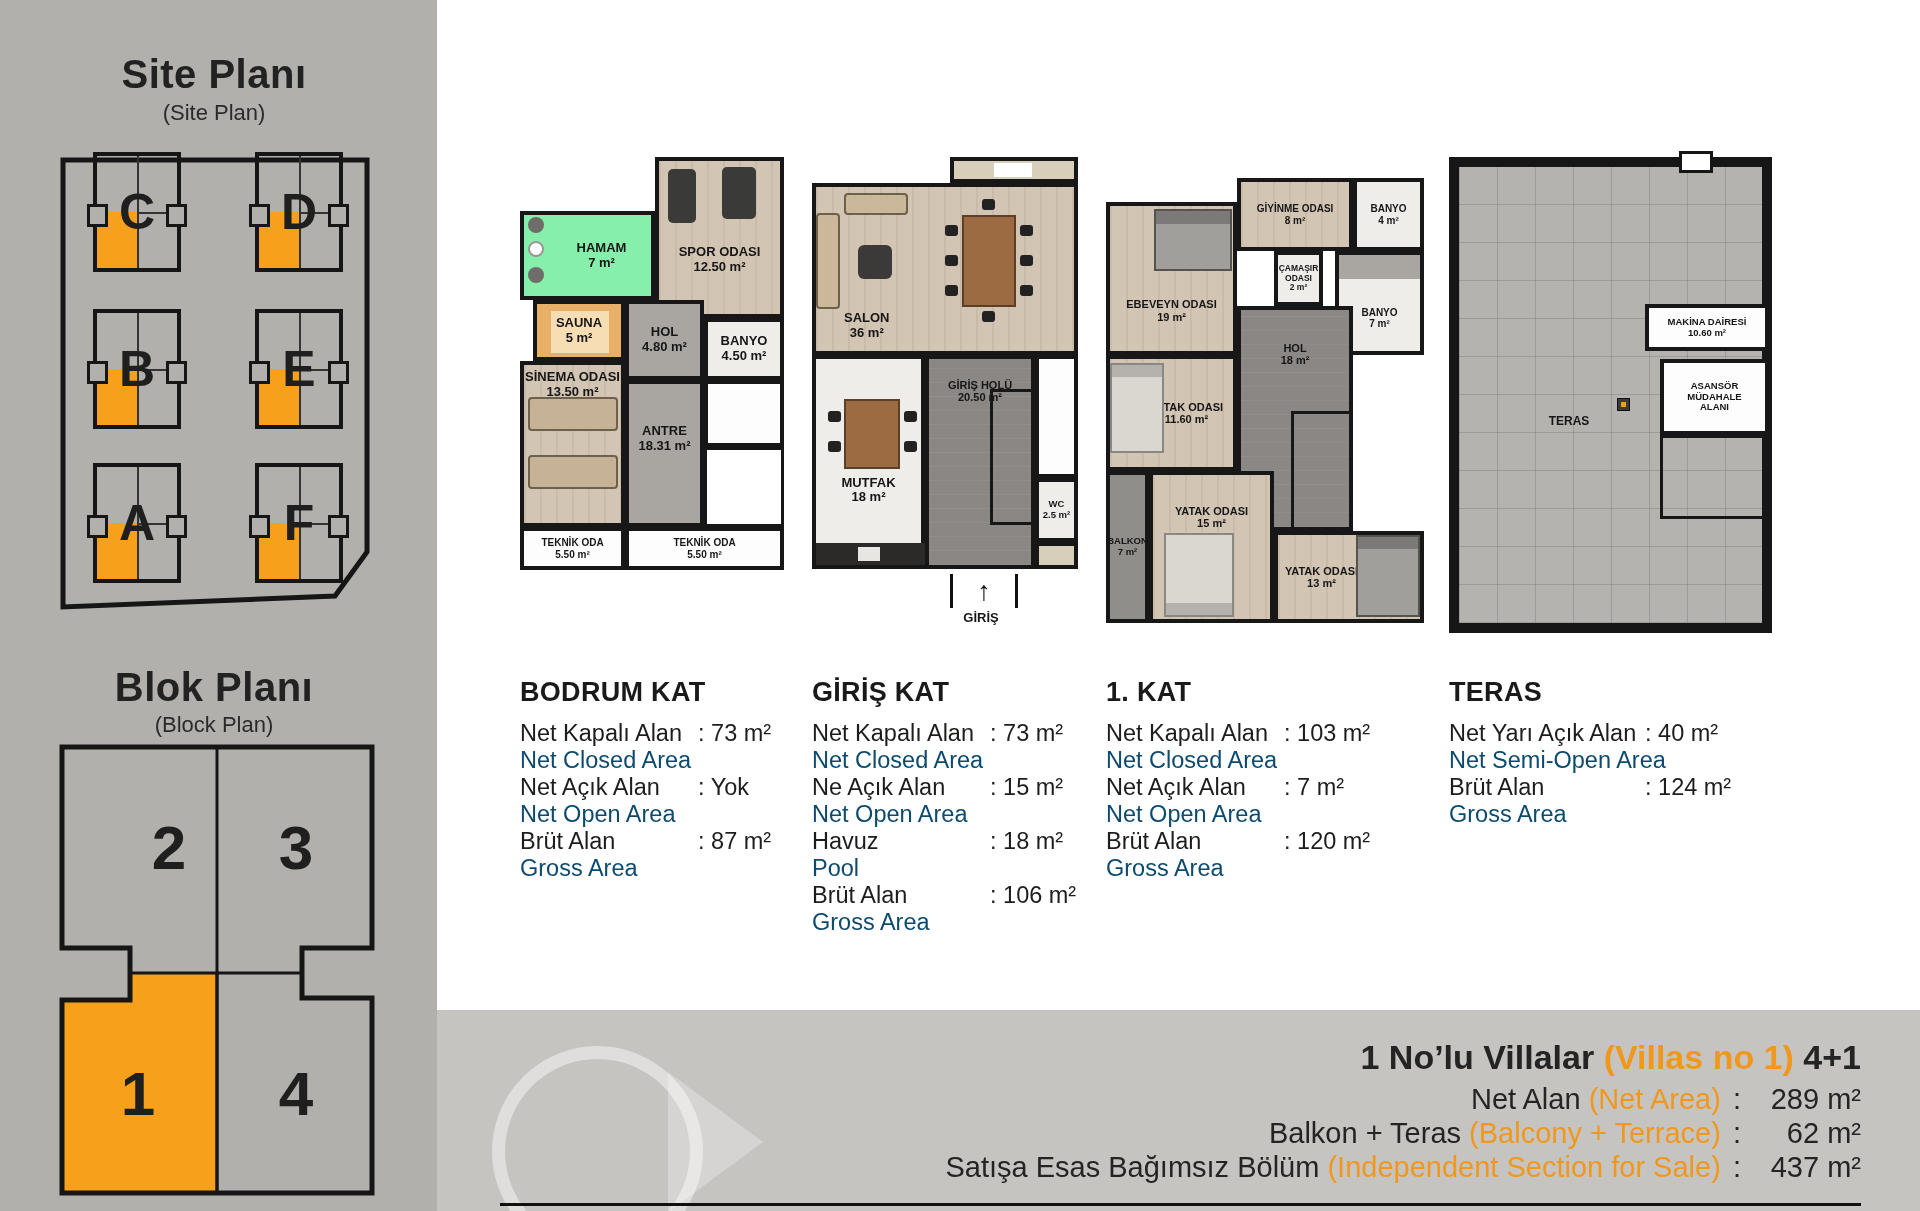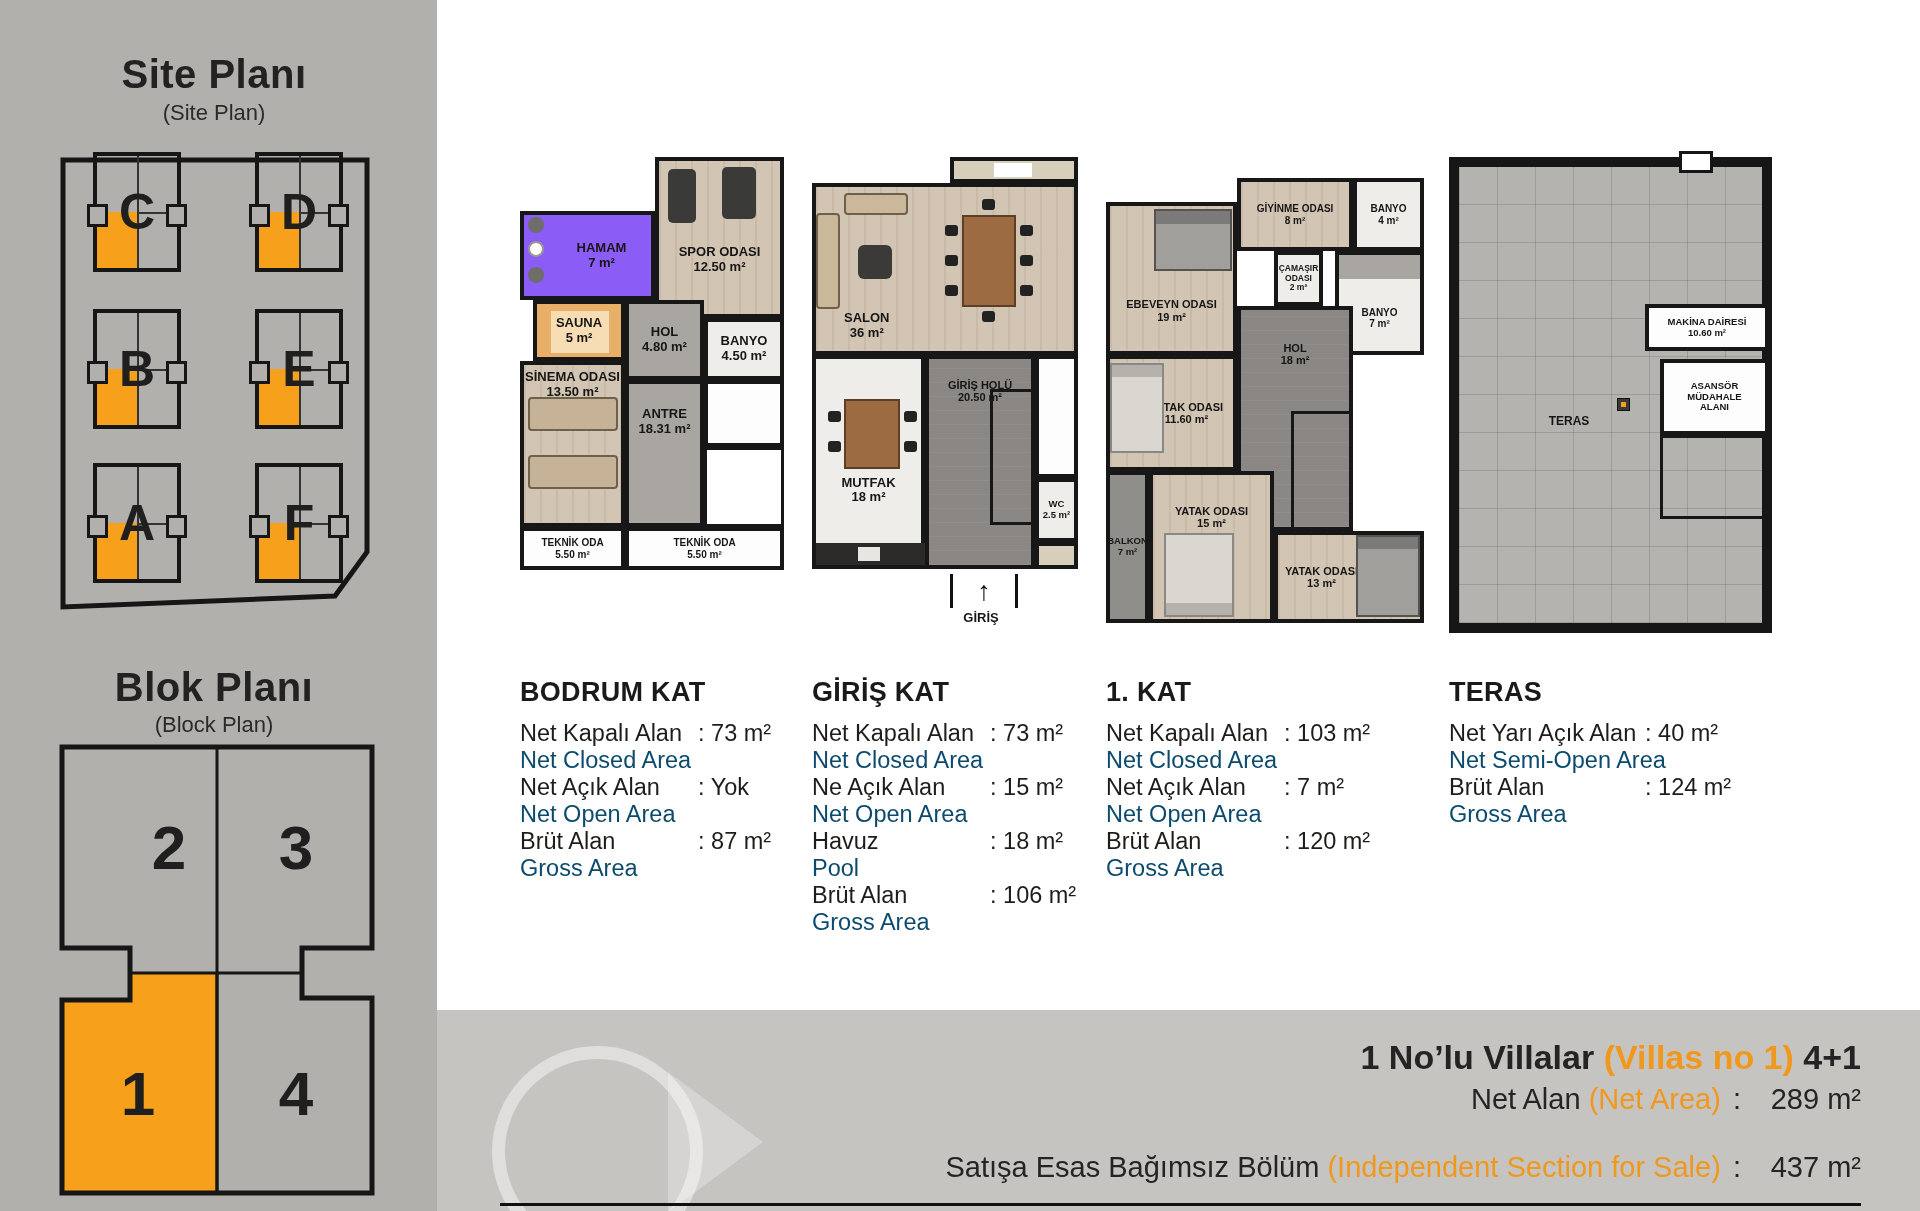--- a/index.html
+++ b/index.html
@@ -21,21 +21,21 @@
   .blk .notchL{left:-10px;} .blk .notchR{right:-10px;}
   .bp-num{position:absolute;width:100px;text-align:center;font-size:62px;font-weight:bold;color:#1f1f1f;}
   
   .plan{position:absolute;}
   .room{position:absolute;box-sizing:border-box;border:4px solid #171717;display:flex;align-items:center;justify-content:center;}
   .rlabel{text-align:center;font-weight:bold;font-size:13px;line-height:1.12;color:#161616;}
   .rlabel span{display:block;}
   .sm .rlabel{font-size:10px;} .xs .rlabel{font-size:8.5px;}
   .wood{background:#d3c5b4 repeating-linear-gradient(90deg,rgba(120,90,60,.10) 0 2px,transparent 2px 16px);}
   .marble{background:#efedea;}
-  .hmarble{background:#8b5cf6;}
+  .hmarble{background:#86efac;}
   .tile{background:#a9a6a2;}
   .dtile{background:#8a8784 repeating-linear-gradient(0deg,rgba(255,255,255,.05) 0 1px,transparent 1px 14px);}
   .dark{background:#908e8b;}
   .whiteR{background:#fdfdfd;}
   .beige{background:#d8cfba;}
   .sauna{background:#e7af67;}
   .stairs{position:absolute;box-sizing:border-box;border:3px solid #171717;
           background:#fff repeating-linear-gradient(to bottom,#222 0 2px,transparent 2px 13px),
                      #fff linear-gradient(to top right,transparent 49%,#222 49% 51%,transparent 51%);}
   .fur{position:absolute;box-sizing:border-box;}
@@ -169,21 +169,21 @@
           <span>4.50 m²</span>
         </div>
     </div>
     <div class="room wood" style="left:0;top:204px;width:105px;height:166px;align-items:flex-start;">
       <div class="rlabel" style="margin-top:5px;">
           <span>SİNEMA ODASI</span>
           <span>13.50 m²</span>
         </div>
     </div>
     <div class="room tile" style="left:105px;top:223px;width:79px;height:147px;align-items:flex-start;">
-      <div class="rlabel" style="margin-top:23px;">
+      <div class="rlabel" style="margin-top:40px;">
           <span>ANTRE</span>
           <span>18.31 m²</span>
         </div>
     </div>
     <div class="room whiteR" style="left:184px;top:223px;width:80px;height:67px;"></div>
     <div class="stairs" style="left:184px;top:290px;width:80px;height:80px;"></div>
     <div class="room whiteR sm" style="left:0;top:370px;width:105px;height:43px;">
       <div class="rlabel">
           <span>TEKNİK ODA</span>
           <span>5.50 m²</span>
@@ -448,20 +448,26 @@
     <span>1 No’lu Villalar</span>
     <span class="sum-orange">(Villas no 1)</span>
     <span>4+1</span>
   </div>
   <div class="sumline" style="top:1083px;font-size:29px;">
     <span>Net Alan</span>
     <span class="sum-orange">(Net Area)</span>
     <span style="margin:0 4px;">:</span>
     <span class="sum-val">289 m²</span>
   </div>
+  <div class="sumline" style="top:1117px;font-size:29px;">
+    <span>Balkon + Teras</span>
+    <span class="sum-orange">(Balcony + Terrace)</span>
+    <span style="margin:0 4px;">:</span>
+    <span class="sum-val">62 m²</span>
+  </div>
   <div class="sumline" style="top:1151px;font-size:29px;">
     <span>Satışa Esas Bağımsız Bölüm</span>
     <span class="sum-orange">(Independent Section for Sale)</span>
     <span style="margin:0 4px;">:</span>
     <span class="sum-val">437 m²</span>
   </div>
   <div id="rule" class="abs"></div>
 
 </div>
 

